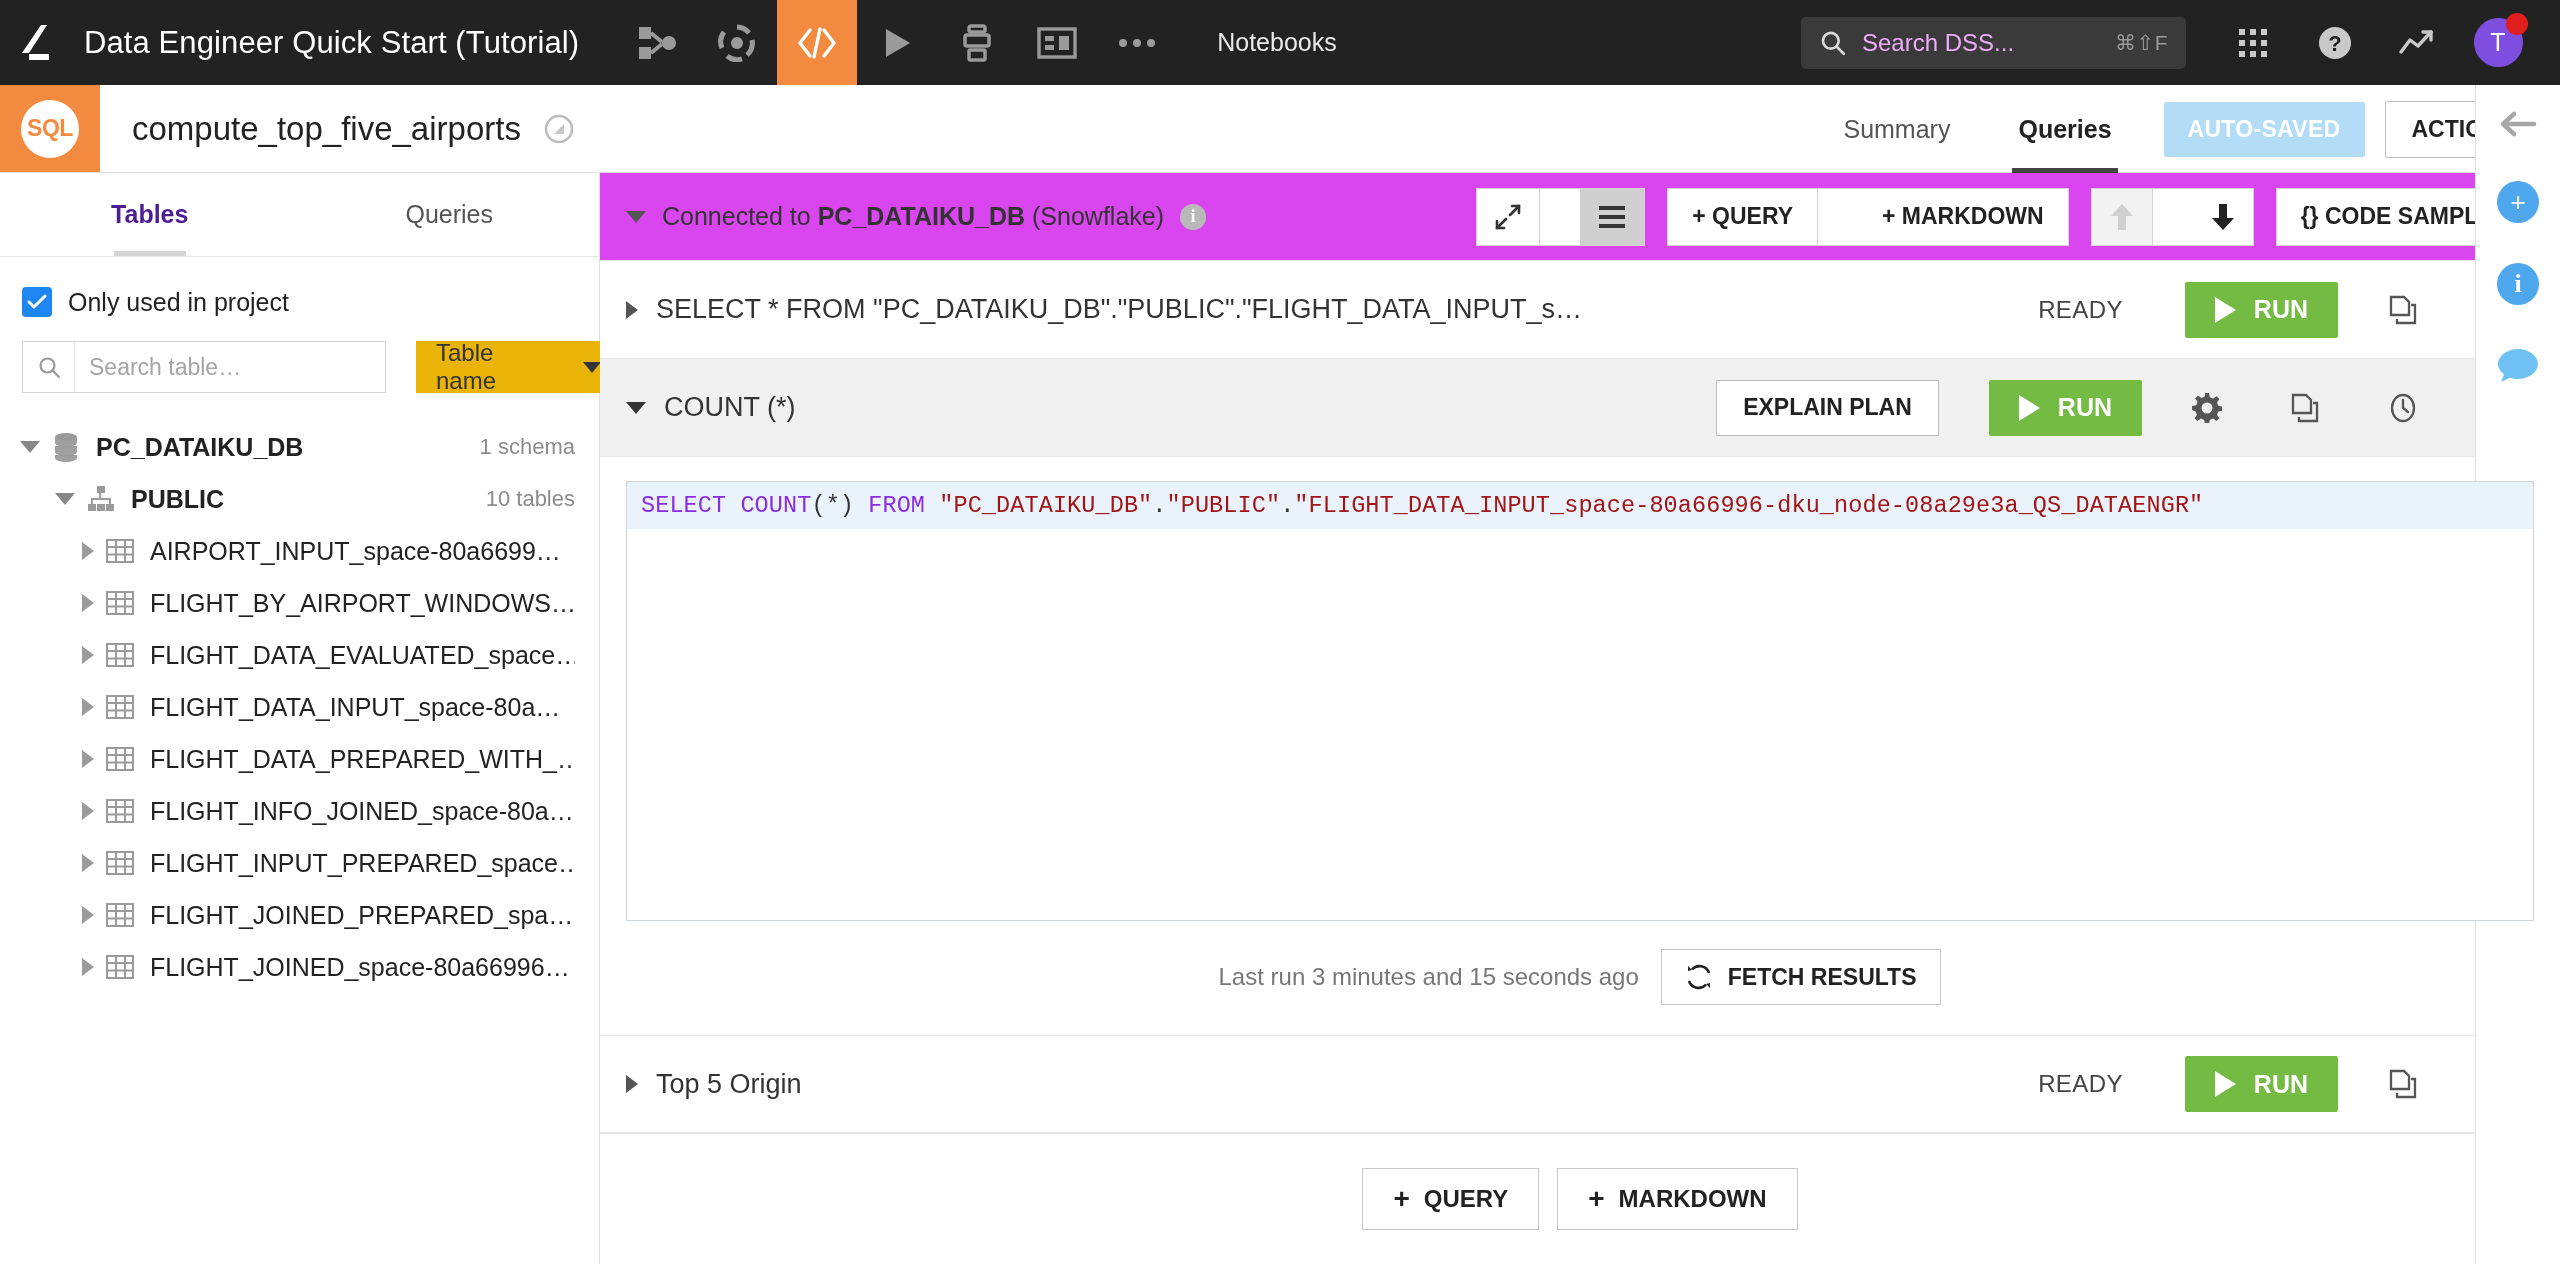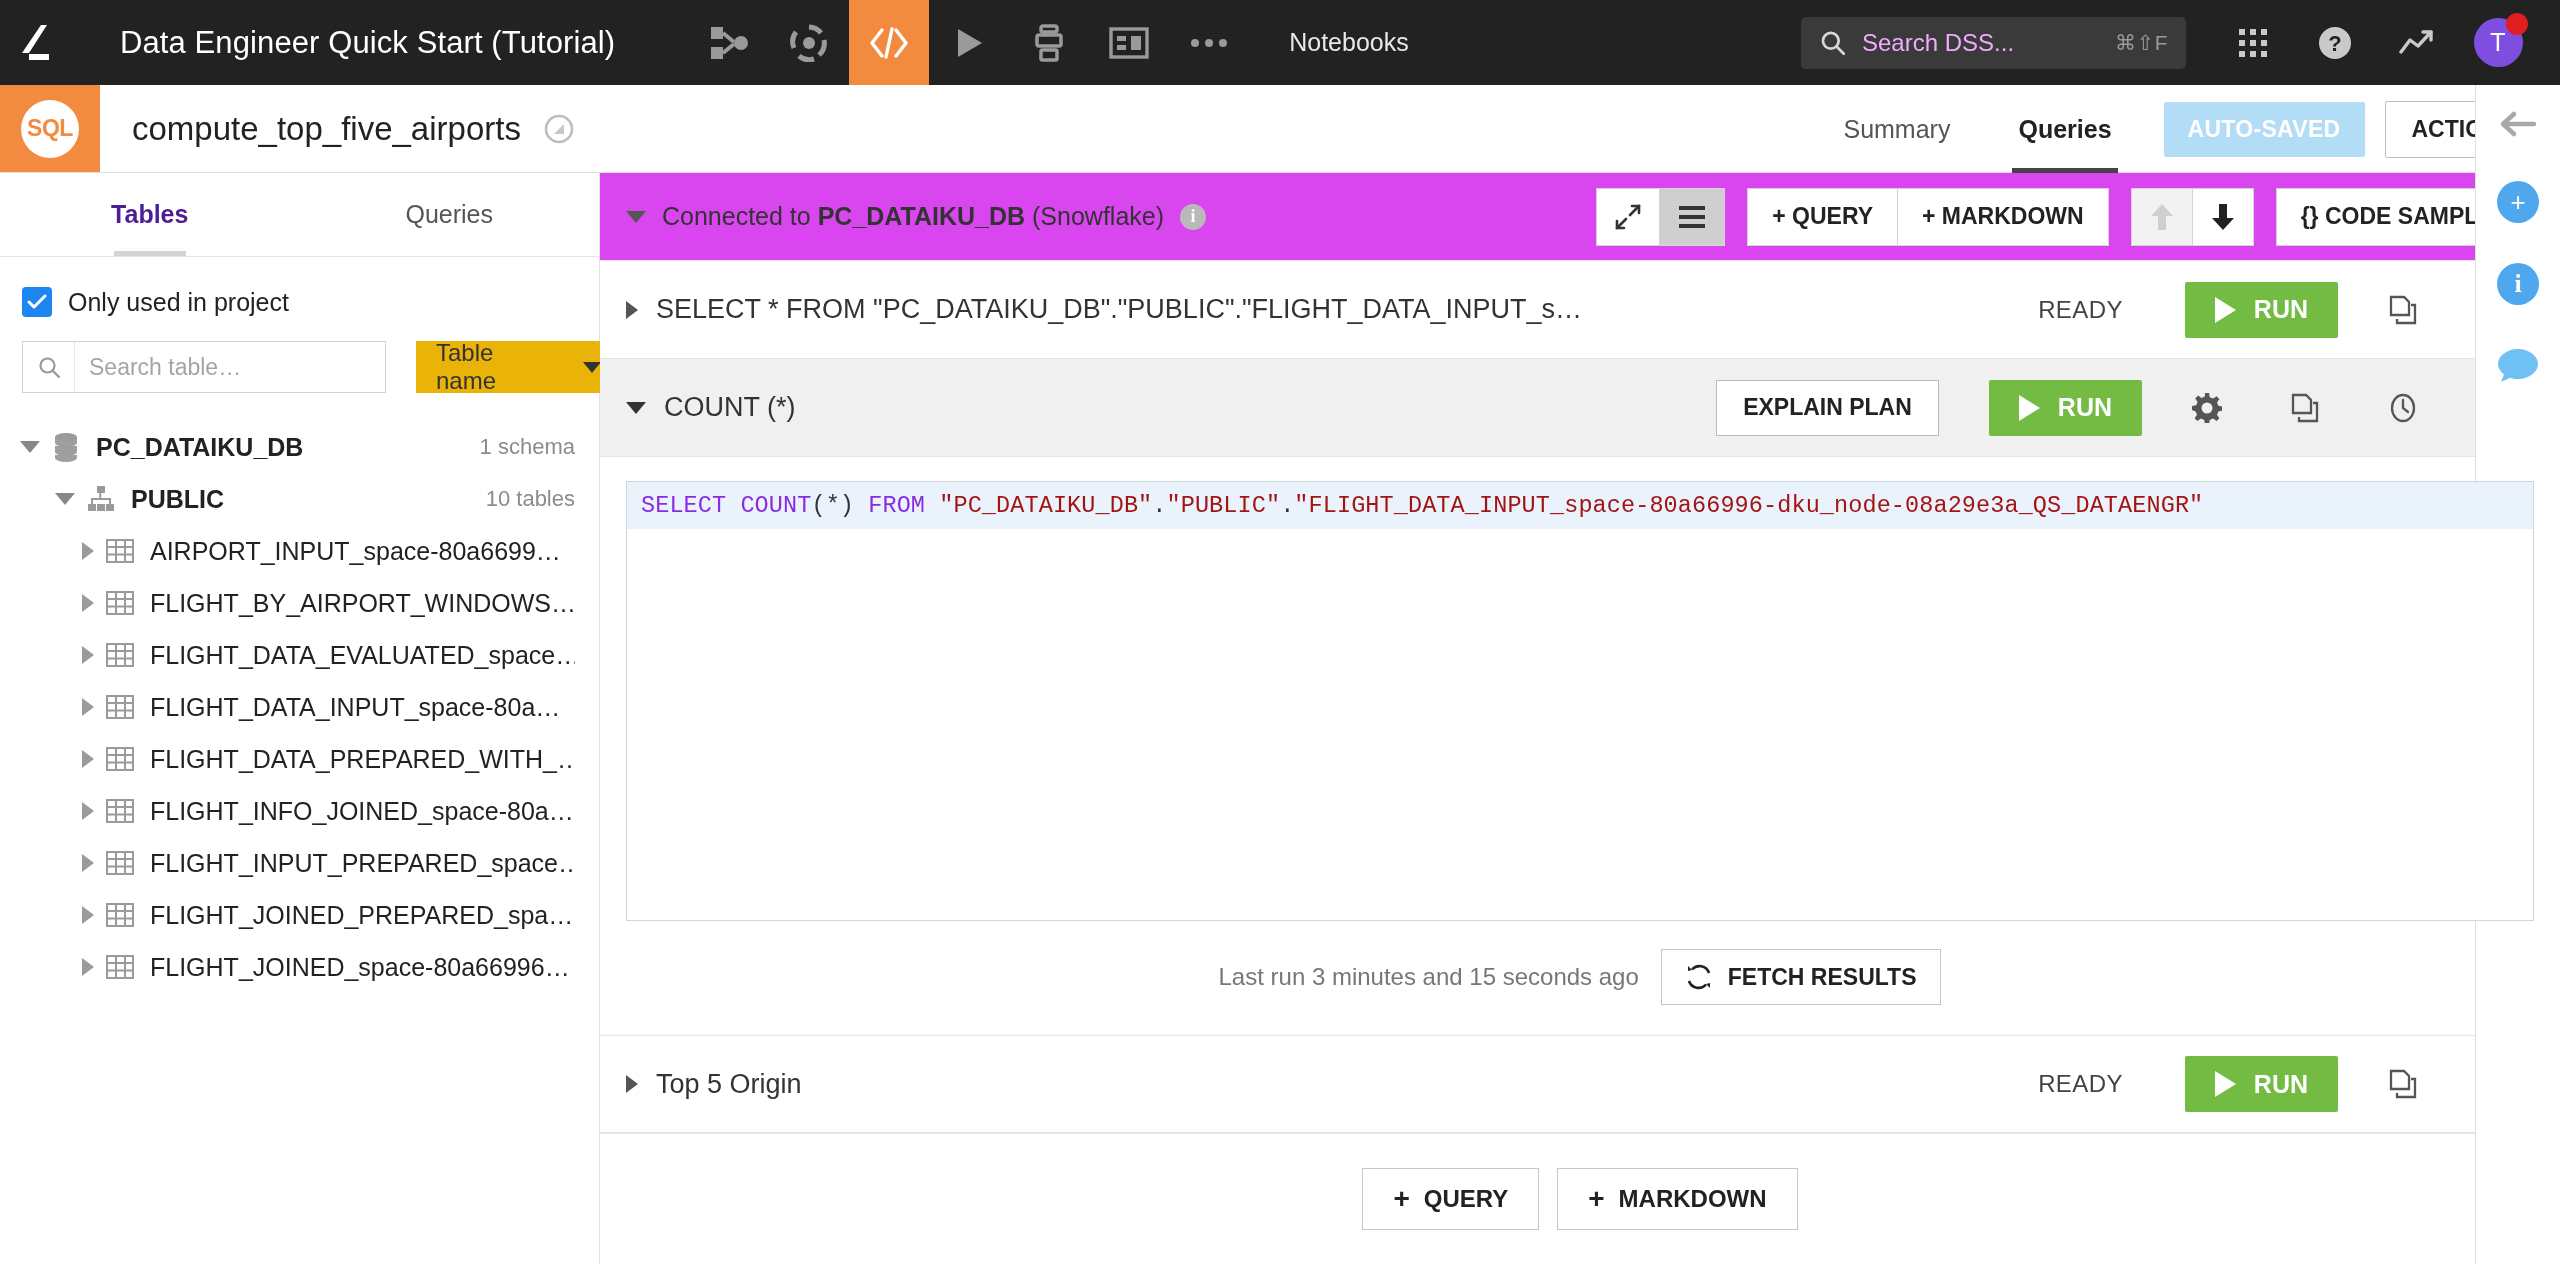--- a/index.html
+++ b/index.html
@@ -6,21 +6,20 @@
   html, body {
     width: 2560px; height: 1264px;
     font-family: "Liberation Sans", sans-serif;
     background: #ffffff; overflow: hidden;
   }
 
   
   .topnav {
     height: 85px; background: #222222; display: flex; align-items: center;
     position: relative;
-    gap: 36px;
   }
   .dku-logo { width: 80px; display: flex; align-items: center; justify-content: center; }
   .dku-logo svg { display: block; }
   .project-title {
     color: #ffffff; font-size: 31px; font-weight: 400; letter-spacing: .1px;
     margin-left: 4px; white-space: nowrap;
   }
   .nav-icons { display: flex; align-items: center; margin-left: 38px; height: 85px; }
   .nav-ico {
     width: 80px; height: 85px; display: flex; align-items: center; justify-content: center;
@@ -165,21 +164,21 @@
   .conn-tri { width:0;height:0;border-left:10px solid transparent;border-right:10px solid transparent;
               border-top:12px solid #555; margin-right:16px;}
   .conn-text { font-size:25px; color:#333; white-space:nowrap;}
   .conn-text b { font-weight:700; }
   .info-circ {
     width:26px;height:26px;border-radius:50%;background:#b9b9b9;color:#fff;font-size:18px;
     display:flex;align-items:center;justify-content:center;margin-left:16px; font-weight:700;
     font-family:"Liberation Serif", serif;
   }
   .conn-tools { margin-left:auto; display:flex; align-items:center; }
-  .grp { display:flex; border:1px solid #d4d4d4; margin-left: 22px; background:#fff;}
+  .grp { display:flex; border:1px solid #d4d4d4; margin-left: 22px; background:#fff;gap:40px;}
   .gbtn {
     height: 56px; display:flex; align-items:center; justify-content:center; padding: 0 24px;
     font-size:23px; font-weight:700; color:#222; cursor:pointer; background:#fff;
     border-right:1px solid #d4d4d4; white-space:nowrap;
   }
   .gbtn:last-child{ border-right:0; }
   .gbtn.icoonly{ padding: 0 18px; }
   .gbtn.sel { background:#cfcfcf; }
   .gbtn.dis { background:#f2f2f2; }
 

